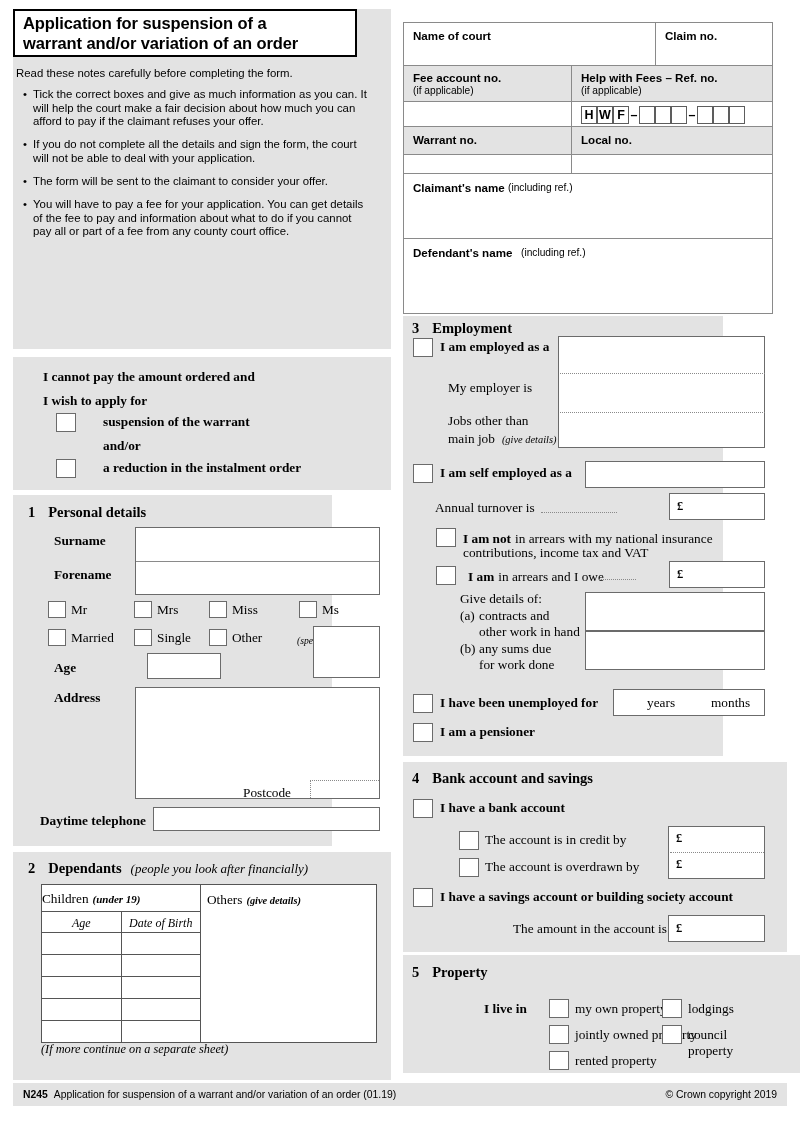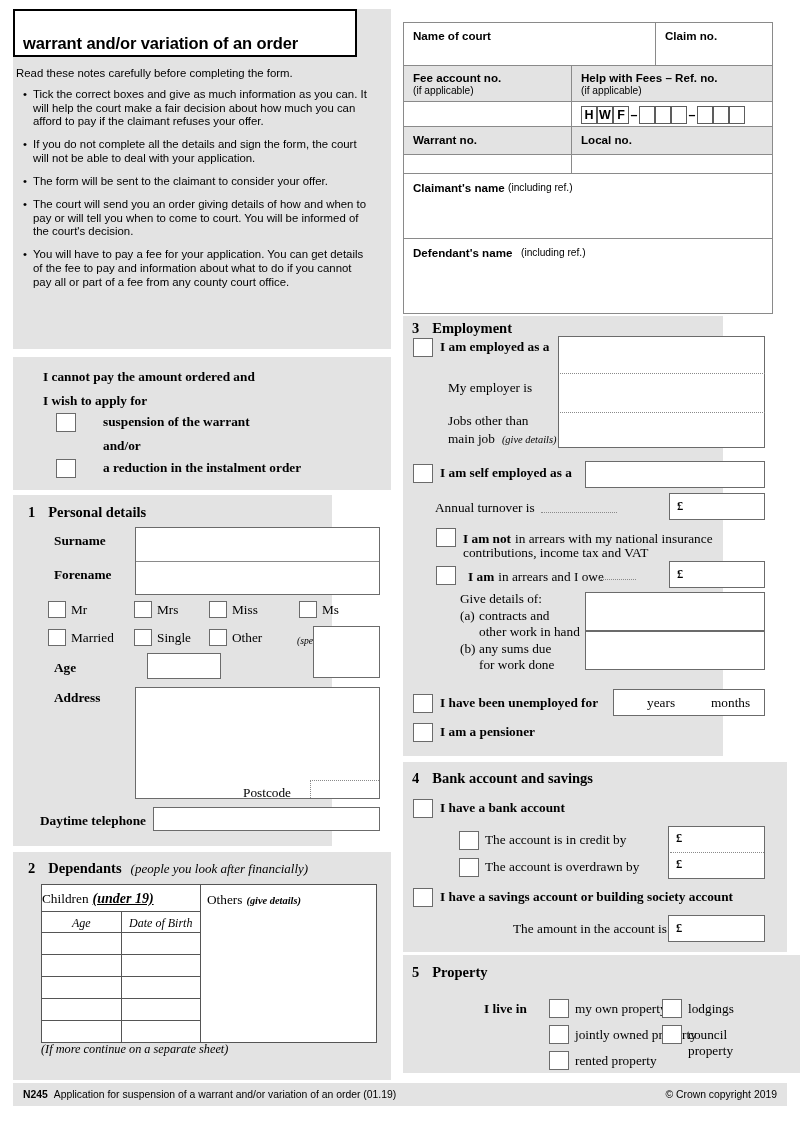--- a/index.html
+++ b/index.html
@@ -81,32 +81,31 @@
 </head>
 <body>
 
 <div class="page">
 
   <div class="panel" style="left:13px;top:9px;width:378px;height:340px;">
   </div>
 
   <div class="title-box">
     <div class="t">
-      <br>
+      <span>Application for suspension of a</span><br>
       <span>warrant and/or variation of an order</span>
     </div>
   </div>
 
   <div class="notes-intro">Read these notes carefully before completing the form.</div>
 
   <div class="bullets">
     <div class="bullet">Tick the correct boxes and give as much information as you can. It will help the court make a fair decision about how much you can afford to pay if the claimant refuses your offer.</div>
     <div class="bullet">If you do not complete all the details and sign the form, the court will not be able to deal with your application.</div>
     <div class="bullet">The form will be sent to the claimant to consider your offer.</div>
-    <div class="bullet">The court will send you an order giving details of how and when to pay or will tell you when to come to court. You will be informed of the court's decision.</div>
     <div class="bullet">You will have to pay a fee for your application. You can get details of the fee to pay and information about what to do if you cannot pay all or part of a fee from any county court office.</div>
   </div>
 
   <div class="panel" style="left:13px;top:357px;width:378px;height:133px;">
     <div class="lbl" style="position:absolute;left:30px;top:12px;">I cannot pay the amount ordered and</div>
     <div class="lbl" style="position:absolute;left:30px;top:36px;">I wish to apply for</div>
 
     <span class="cb cb18" style="position:absolute;left:43px;top:56px;"></span>
     <div class="lbl" style="position:absolute;left:90px;top:57px;">suspension of the warrant</div>
 
@@ -175,21 +174,21 @@
       <span class="sec-head" style="margin-left:9px;">Dependants</span>
       <span class="sec-note" style="margin-left:5px;">(people you look after financially)</span>
     </div>
 
     <div style="position:absolute;left:28px;top:32px;width:336px;height:153px;">
       <table class="dep">
         <tbody>
             <tr>
           <th colspan="2" style="text-align:left;height:26px;background:#fff;">
             <span class="lbl lbl-n" style="">Children</span>
-            <span class="small-it" style="font-size:14px;text-decoration:underline;">(under 19)</span>
+            <span class="small-it" style="font-size:11px;">(under 19)</span>
           </th>
           <th rowspan="7" style="text-align:left;vertical-align:top;background:#fff;width:175px;">
             <div style="padding:5px 0 0 6px;">
               <span class="lbl lbl-n">Others</span>
               <span class="small-it" style="font-size:10.4px;">(give details)</span>
             </div>
           </th>
         </tr>
         <tr>
           <td style="text-align:center;height:20px;width:60px;background:#fff;">

